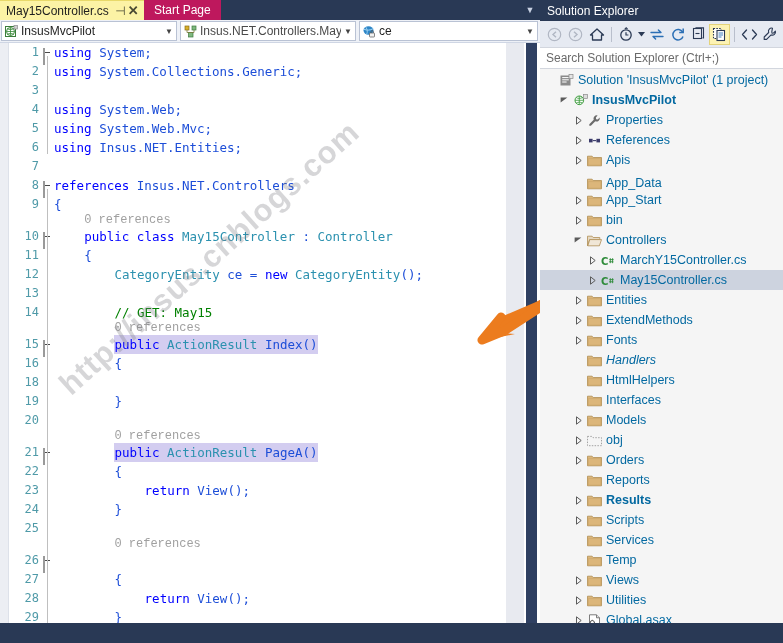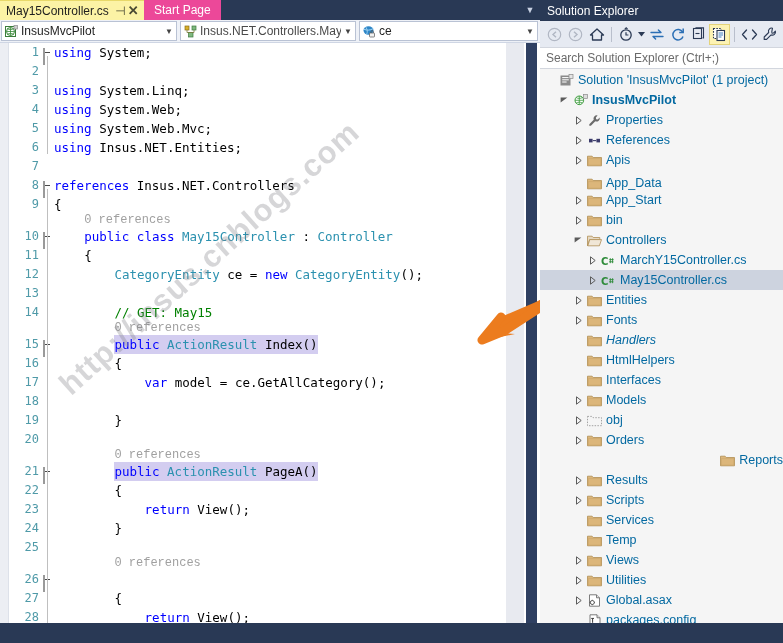--- a/index.html
+++ b/index.html
@@ -17,21 +17,21 @@
 
   
   #tabstrip{position:absolute;left:0;top:0;width:540px;height:20px;background:#293955;}
   .tab{position:absolute;top:0;height:20px;display:flex;align-items:center;
        font-size:12px;white-space:nowrap;box-sizing:border-box;}
   .tab.active{left:0;background:#fcf3a5;color:#1e1e1e;padding:0 4px 0 6px;border-top:1px solid #e8d96a;}
   .tab.active .tabname{padding-right:5px;}
   .pin,.closex{width:13px;text-align:center;color:#4a4a33;font-size:12px;line-height:1;cursor:pointer;}
   .pin{font-family:"DejaVu Sans",sans-serif;}
   .closex{font-size:13px;font-weight:bold;}
-  .tab.inactive{background:#ec4899;color:#ffffff;padding:0 10px;}
+  .tab.inactive{background:#be185d;color:#ffffff;padding:0 10px;}
   #tabdrop{position:absolute;right:4px;top:4px;width:12px;height:12px;color:#c9d2e3;
            font-size:9px;line-height:12px;text-align:center;cursor:pointer;}
 
   
   #navbar{position:absolute;left:0;top:20px;width:540px;height:22px;background:#eef1f7;
           border-bottom:1px solid #cfd6e4;}
   .navcombo{position:absolute;top:1px;height:20px;background:#fff;border:1px solid #b9c2d4;
             box-sizing:border-box;display:flex;align-items:center;overflow:hidden;cursor:pointer;}
   .navcombo .ico{width:19px;min-width:19px;display:flex;align-items:center;justify-content:center;}
   .navcombo .txt{flex:1;font-size:12px;color:#1f1f1f;white-space:nowrap;overflow:hidden;}
@@ -52,21 +52,21 @@
   .glyph{position:absolute;width:11px;height:11px;top:4px;cursor:pointer;}
   .glyph .box{width:9px;height:9px;border:1px solid #9a9a9a;background:#fff;position:relative;box-sizing:border-box;}
   .glyph .box:after{content:"";position:absolute;left:1px;top:3px;width:5px;height:1px;background:#4a4a4a;}
   .vline{position:absolute;width:1px;background:#bfbfbf;}
   .code{position:absolute;white-space:pre;}
   .refline{position:relative;height:13px;line-height:13px;}
   .refs{position:absolute;font-family:Liberation Mono, monospace;font-size:12px;color:#a0a0a0;}
 
   .kw{color:#0000ff;}
   .tp{color:#2b91af;}
-  .pl{color:#000000;}
+  .pl{color:#1d4ed8;}
   .cm{color:#008000;}
   .sigbg{background:#d3cdf0;}
 
   
   #vscroll{position:absolute;left:506px;top:0;width:18px;height:600px;background:#e8eaf0;}
   #vsplitbar{position:absolute;left:524px;top:0;width:16px;height:600px;background:#ffffff;}
   #vsplitbar .inner{position:absolute;left:2px;top:0;width:11px;height:600px;background:#2f4062;}
 
   
   #watermark{position:absolute;left:128px;top:150px;width:400px;height:380px;pointer-events:none;
@@ -159,42 +159,41 @@
         </span>
         <span class="txt">ce</span>
         <span class="arrow">▼</span>
       </div>
     </div>
 
     <div id="editor">
       <div id="leftstrip"></div>
       <div id="codewrap">
           <div class="cline"><span class="lnum">1</span><span class="glyph" style="left: 34px;"><span class="box"></span></span><span class="code" style="left: 45px;"><span class="kw">using </span><span class="pl">System;</span></span></div>
-          <div class="cline"><span class="lnum">2</span></div>
-          <div class="cline"><span class="lnum">3</span><span class="code" style="left: 45px;"><span class="kw">using </span><span class="pl">System.Linq;</span></span></div>
+          <div class="cline"><span class="lnum">2</span><span class="code" style="left: 45px;"><span class="kw">using </span><span class="pl">System.Collections.Generic;</span></span></div>
+          <div class="cline"><span class="lnum">3</span></div>
           <div class="cline"><span class="lnum">4</span><span class="code" style="left: 45px;"><span class="kw">using </span><span class="pl">System.Web;</span></span></div>
           <div class="cline"><span class="lnum">5</span><span class="code" style="left: 45px;"><span class="kw">using </span><span class="pl">System.Web.Mvc;</span></span></div>
           <div class="cline"><span class="lnum">6</span><span class="code" style="left: 45px;"><span class="kw">using </span><span class="pl">Insus.NET.Entities;</span></span></div>
           <div class="cline"><span class="lnum">7</span><span class="code" style="left: 45px;"></span></div>
           <div class="cline"><span class="lnum">8</span><span class="glyph" style="left: 34px;"><span class="box"></span></span><span class="code" style="left: 45px;"><span class="kw">references </span><span class="pl">Insus.NET.Controllers</span></span></div>
           <div class="cline"><span class="lnum">9</span><span class="code" style="left: 45px;"><span class="pl">{</span></span></div>
           <div class="refline">
             <span class="refs" style="left: 75.2px;">0 references</span>
           </div>
           <div class="cline"><span class="lnum">10</span><span class="glyph" style="left: 34px;"><span class="box"></span></span><span class="code" style="left: 75.2px;"><span class="kw">public class </span><span class="tp">May15Controller</span><span class="pl"> : </span><span class="tp">Controller</span></span></div>
           <div class="cline"><span class="lnum">11</span><span class="code" style="left: 75.2px;"><span class="pl">{</span></span></div>
           <div class="cline"><span class="lnum">12</span><span class="code" style="left: 105.4px;"><span class="tp">CategoryEntity</span><span class="pl"> ce = </span><span class="kw">new </span><span class="tp">CategoryEntity</span><span class="pl">();</span></span></div>
           <div class="cline"><span class="lnum">13</span><span class="code" style="left: 105.4px;"></span></div>
           <div class="cline"><span class="lnum">14</span><span class="code" style="left: 105.4px;"><span class="cm">// GET: May15</span></span></div>
           <div class="refline">
             <span class="refs" style="left: 105.4px;">0 references</span>
           </div>
           <div class="cline"><span class="lnum">15</span><span class="glyph" style="left: 34px;"><span class="box"></span></span><span class="code sigbg" style="left: 105.4px;"><span class="kw">public </span><span class="tp">ActionResult </span><span class="pl">Index()</span></span></div>
           <div class="cline"><span class="lnum">16</span><span class="code" style="left: 105.4px;"><span class="pl">{</span></span></div>
-          <div class="cline"><span class="lnum">17</span><span class="code" style="left: 135.6px;"><span class="kw">var </span><span class="pl">model = ce.GetAllCategory();</span></span></div>
           <div class="cline"><span class="lnum">18</span></div>
           <div class="cline"><span class="lnum">19</span><span class="code" style="left: 105.4px;"><span class="pl">}</span></span></div>
           <div class="cline"><span class="lnum">20</span><span class="code" style="left: 105.4px;"></span></div>
           <div class="refline">
             <span class="refs" style="left: 105.4px;">0 references</span>
           </div>
           <div class="cline"><span class="lnum">21</span><span class="glyph" style="left: 34px;"><span class="box"></span></span><span class="code sigbg" style="left: 105.4px;"><span class="kw">public </span><span class="tp">ActionResult </span><span class="pl">PageA()</span></span></div>
           <div class="cline"><span class="lnum">22</span><span class="code" style="left: 105.4px;"><span class="pl">{</span></span></div>
           <div class="cline"><span class="lnum">23</span><span class="code" style="left: 135.6px;"><span class="kw">return </span><span class="pl">View();</span></span></div>
           <div class="cline"><span class="lnum">24</span><span class="code" style="left: 105.4px;"><span class="pl">}</span></span></div>
@@ -479,20 +478,34 @@
             <svg width="8" height="9" viewBox="0 0 8 9">
               <path d="M1.5 0.8 L6.2 4.5 L1.5 8.2 Z" fill="none" stroke="#5b5b5b" stroke-width="1"></path>
             </svg>
           </span>
           <span class="ticon">
             <svg width="15" height="13" viewBox="0 0 15 13">
               <path d="M0.5 2.2h4.6l1.1 1.3h8.3v8.3H0.5z" fill="#dcb67a" stroke="#b08e54" stroke-width="0.8"></path>
               <path d="M1.2 4.6h12.6v6.6H1.2z" fill="#dcb67a" stroke="#c9a468" stroke-width="0.6"></path>
             </svg>
           </span>
+          <span class="tlabel">ExtendMethods</span>
+        </div>
+        <div class="trow" style="padding-left: 32px;">
+          <span class="exp">
+            <svg width="8" height="9" viewBox="0 0 8 9">
+              <path d="M1.5 0.8 L6.2 4.5 L1.5 8.2 Z" fill="none" stroke="#5b5b5b" stroke-width="1"></path>
+            </svg>
+          </span>
+          <span class="ticon">
+            <svg width="15" height="13" viewBox="0 0 15 13">
+              <path d="M0.5 2.2h4.6l1.1 1.3h8.3v8.3H0.5z" fill="#dcb67a" stroke="#b08e54" stroke-width="0.8"></path>
+              <path d="M1.2 4.6h12.6v6.6H1.2z" fill="#dcb67a" stroke="#c9a468" stroke-width="0.6"></path>
+            </svg>
+          </span>
           <span class="tlabel">Fonts</span>
         </div>
         <div class="trow" style="padding-left: 32px; font-style: italic;">
           <span class="exp"></span>
           <span class="ticon">
             <svg width="15" height="13" viewBox="0 0 15 13">
               <path d="M0.5 2.2h4.6l1.1 1.3h8.3v8.3H0.5z" fill="#dcb67a" stroke="#b08e54" stroke-width="0.8"></path>
               <path d="M1.2 4.6h12.6v6.6H1.2z" fill="#dcb67a" stroke="#c9a468" stroke-width="0.6"></path>
             </svg>
           </span>
@@ -552,31 +565,31 @@
             </svg>
           </span>
           <span class="ticon">
             <svg width="15" height="13" viewBox="0 0 15 13">
               <path d="M0.5 2.2h4.6l1.1 1.3h8.3v8.3H0.5z" fill="#dcb67a" stroke="#b08e54" stroke-width="0.8"></path>
               <path d="M1.2 4.6h12.6v6.6H1.2z" fill="#dcb67a" stroke="#c9a468" stroke-width="0.6"></path>
             </svg>
           </span>
           <span class="tlabel">Orders</span>
         </div>
-        <div class="trow" style="padding-left: 32px; justify-content: flex-end;">
+        <div class="trow" style="padding-left: 32px;">
           <span class="exp"></span>
           <span class="ticon">
             <svg width="15" height="13" viewBox="0 0 15 13">
               <path d="M0.5 2.2h4.6l1.1 1.3h8.3v8.3H0.5z" fill="#dcb67a" stroke="#b08e54" stroke-width="0.8"></path>
               <path d="M1.2 4.6h12.6v6.6H1.2z" fill="#dcb67a" stroke="#c9a468" stroke-width="0.6"></path>
             </svg>
           </span>
           <span class="tlabel">Reports</span>
         </div>
-        <div class="trow" style="padding-left: 32px;">
+        <div class="trow" style="padding-left: 32px; font-weight: bold;">
           <span class="exp">
             <svg width="8" height="9" viewBox="0 0 8 9">
               <path d="M1.5 0.8 L6.2 4.5 L1.5 8.2 Z" fill="none" stroke="#5b5b5b" stroke-width="1"></path>
             </svg>
           </span>
           <span class="ticon">
             <svg width="15" height="13" viewBox="0 0 15 13">
               <path d="M0.5 2.2h4.6l1.1 1.3h8.3v8.3H0.5z" fill="#dcb67a" stroke="#b08e54" stroke-width="0.8"></path>
               <path d="M1.2 4.6h12.6v6.6H1.2z" fill="#dcb67a" stroke="#c9a468" stroke-width="0.6"></path>
             </svg>

